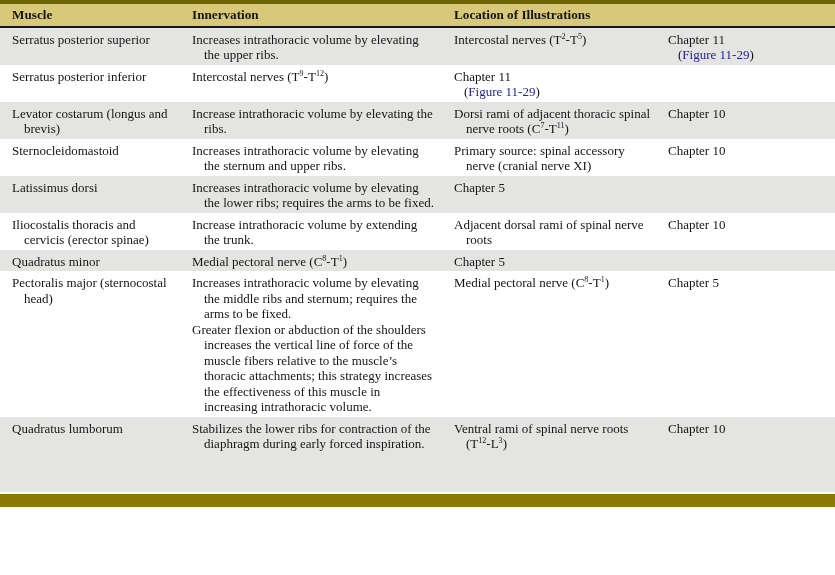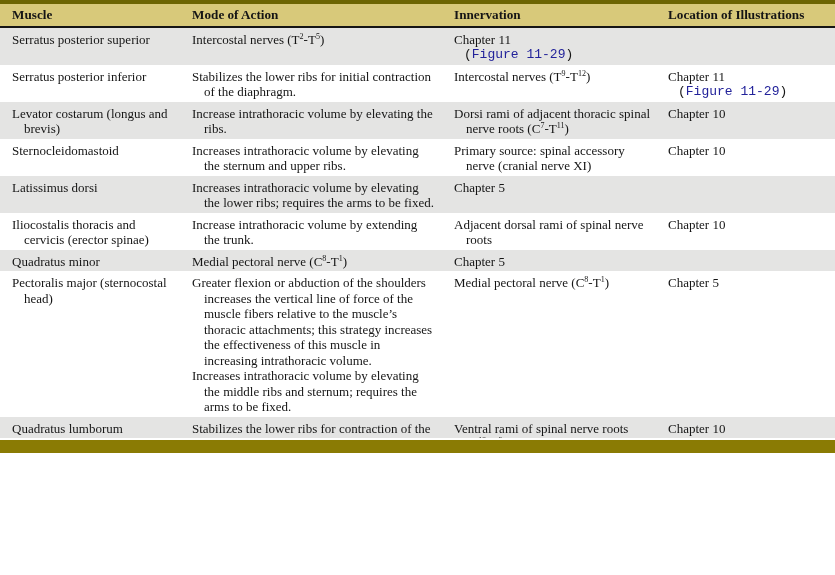--- a/index.html
+++ b/index.html
@@ -1,18 +1,18 @@
 <!DOCTYPE html>
 <html style="--header-bg: #d8c97a; --top-rule: #6d6502; --bottom-bar: #8a7b04; --row-shade: #e4e4e3; --link: #22229a; --header-rule: #151515; --text: #151515;"><head>
 <meta charset="utf-8">
 <style>
   html,body{margin:0;padding:0;background:#fff;}
   .page{
     position:relative;
-    width:835px;height:453px;
+    width:835px;height:507px;
     display:flex;flex-direction:column;
     overflow:hidden;
     background:#fff;
     font-family:"Liberation Serif","DejaVu Serif",serif;
     font-size:13px;line-height:15.5px;
     color:var(--text,#151515);
   }
   .top-rule{height:4px;background:var(--top-rule,#6d6502);flex-shrink:0;}
   .thead{
     display:grid;grid-template-columns:180px 262px 214px 1fr;
@@ -26,61 +26,60 @@
   .rows{flex:1;display:flex;flex-direction:column;overflow:hidden;}
   .row{
     display:grid;grid-template-columns:180px 262px 214px 1fr;
     padding:4px 0 2px;
     flex-shrink:0;
   }
   .row:last-child{flex:1 0 auto;}
   .row.shade{background:var(--row-shade,#e4e4e3);}
   .cell{padding-left:12px;padding-right:6px;}
   p.hang{margin:0;padding-left:12px;text-indent:-12px;}
-  .figline{margin-left:10px;font-family:Liberation Mono, monospace;}
+  .figline{margin-left:10px;}
   .figline::before{content:"(";color:var(--text,#151515);}
   .figline::after{content:")";color:var(--text,#151515);}
   .fig-link{color:var(--link,#22229a);}
   sup{font-size:0.62em;vertical-align:super;line-height:0;}
   .bottom-bar{height:13px;background:var(--bottom-bar,#8a7b04);margin-top:2px;flex-shrink:0;}
 </style>
 </head>
 <body>
 
 <div class="page">
   <div class="top-rule"></div>
 
   <div class="thead">
     <div class="hcell">Muscle</div>
-    <div class="hcell">Mode of Action</div>
     <div class="hcell">Innervation</div>
     <div class="hcell">Location of Illustrations</div>
   </div>
 
   <div class="rows" id="rows">
   <div class="row shade">
     <div class="cell">
       <p class="hang">Serratus posterior superior</p>
     </div>
+    <div class="cell">
+          <p class="hang">Increases intrathoracic volume by elevating the upper ribs.</p>
+        </div>
     <div class="cell">
       <p class="hang">Intercostal nerves (T<sup>2</sup>-T<sup>5</sup>)</p>
     </div>
     <div class="cell">
       <p class="hang">Chapter 11</p>
     <div class="figline"><span class="fig-link">Figure 11-29</span></div>
         </div>
   </div>
 
   <div class="row">
     <div class="cell">
       <p class="hang">Serratus posterior inferior</p>
     </div>
-    <div class="cell">
-          <p class="hang">Stabilizes the lower ribs for initial contraction of the diaphragm.</p>
-        </div>
     <div class="cell">
       <p class="hang">Intercostal nerves (T<sup>9</sup>-T<sup>12</sup>)</p>
     </div>
     <div class="cell">
       <p class="hang">Chapter 11</p>
     <div class="figline"><span class="fig-link">Figure 11-29</span></div>
         </div>
   </div>
 
   <div class="row shade">
@@ -150,22 +149,22 @@
     <div class="cell">
       <p class="hang">Chapter 5</p>
     </div>
   </div>
 
   <div class="row">
     <div class="cell">
       <p class="hang">Pectoralis major (sternocostal head)</p>
     </div>
     <div class="cell">
+          <p class="hang">Increases intrathoracic volume by elevating the middle ribs and sternum; requires the arms to be fixed.</p>
           <p class="hang">Greater flexion or abduction of the shoulders increases the vertical line of force of the muscle fibers relative to the muscle’s thoracic attachments; this strategy increases the effectiveness of this muscle in increasing intrathoracic volume.</p>
-          <p class="hang">Increases intrathoracic volume by elevating the middle ribs and sternum; requires the arms to be fixed.</p>
         </div>
     <div class="cell">
       <p class="hang">Medial pectoral nerve (C<sup>8</sup>-T<sup>1</sup>)</p>
     </div>
     <div class="cell">
       <p class="hang">Chapter 5</p>
     </div>
   </div>
 
   <div class="row shade">

